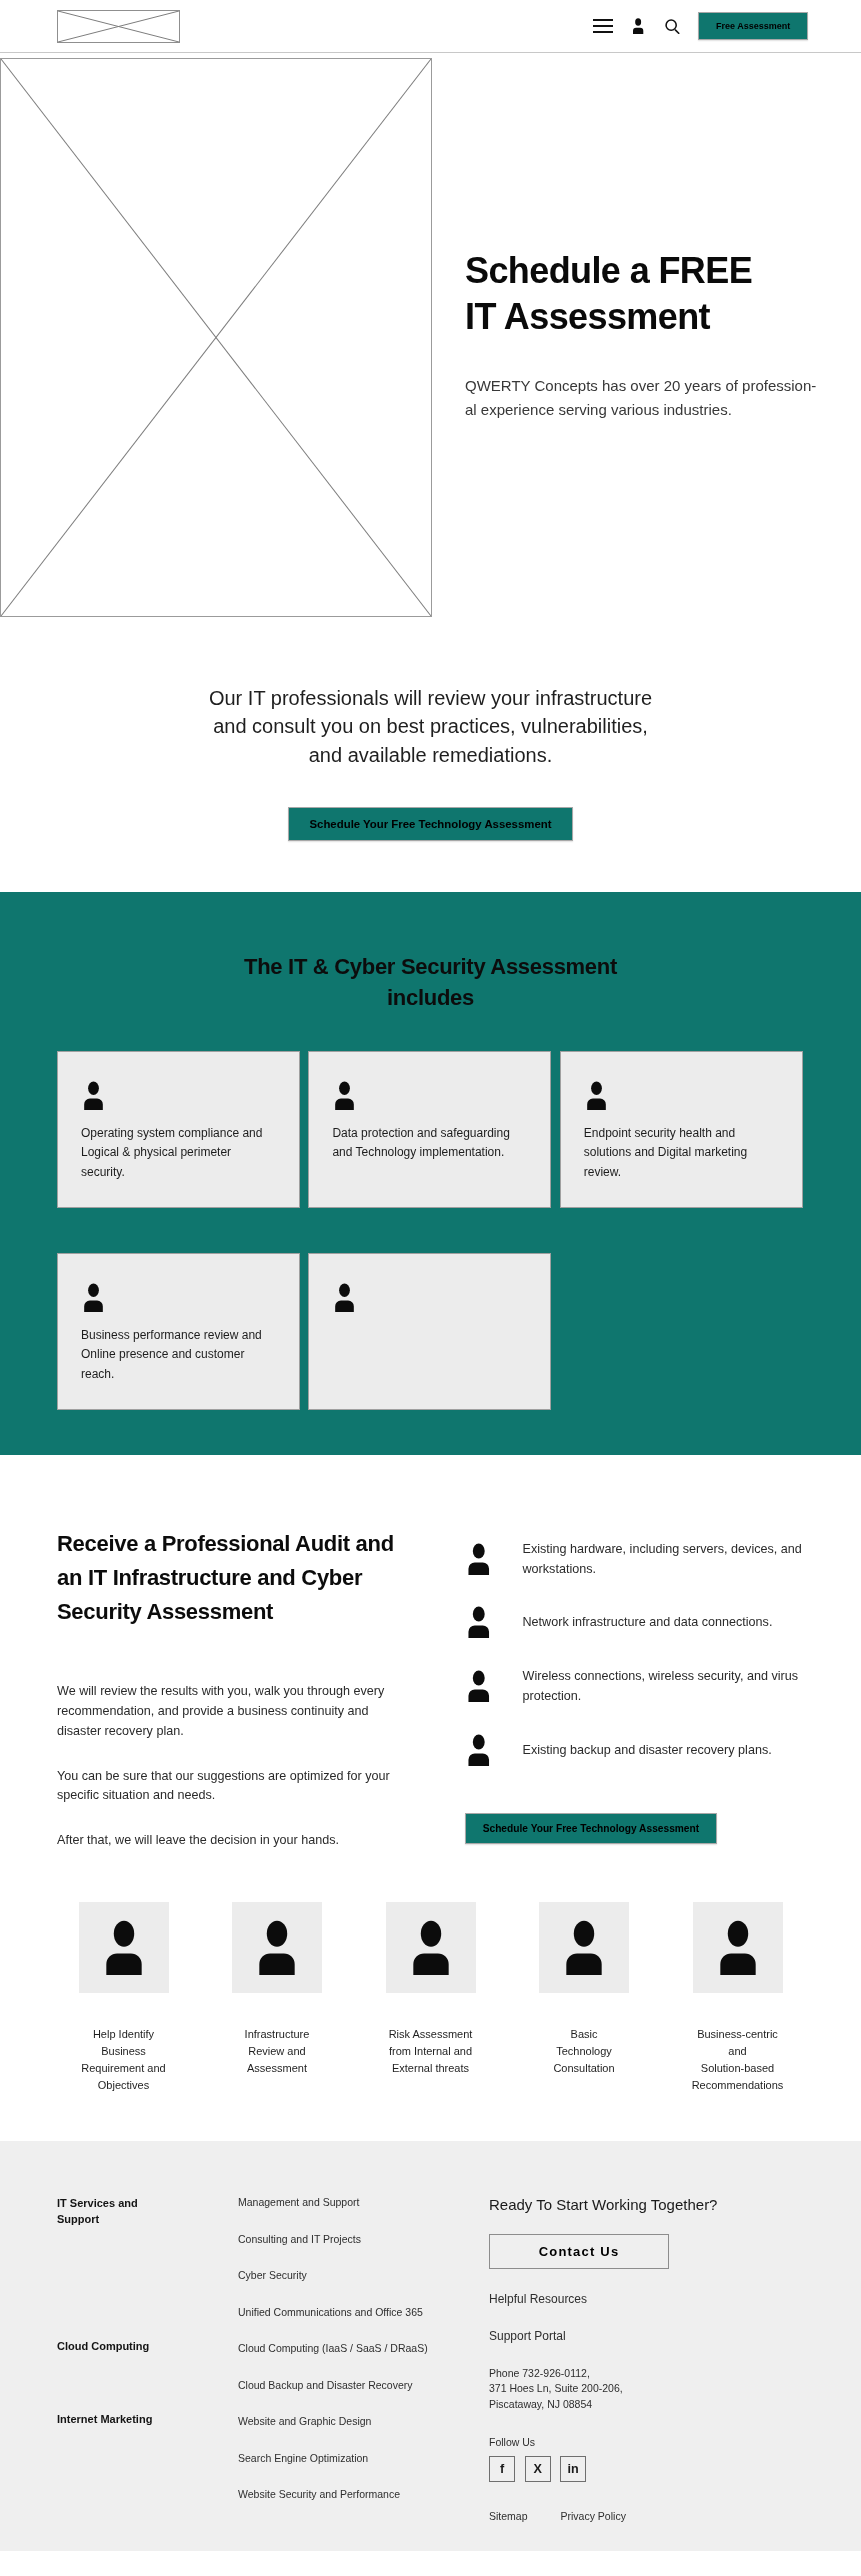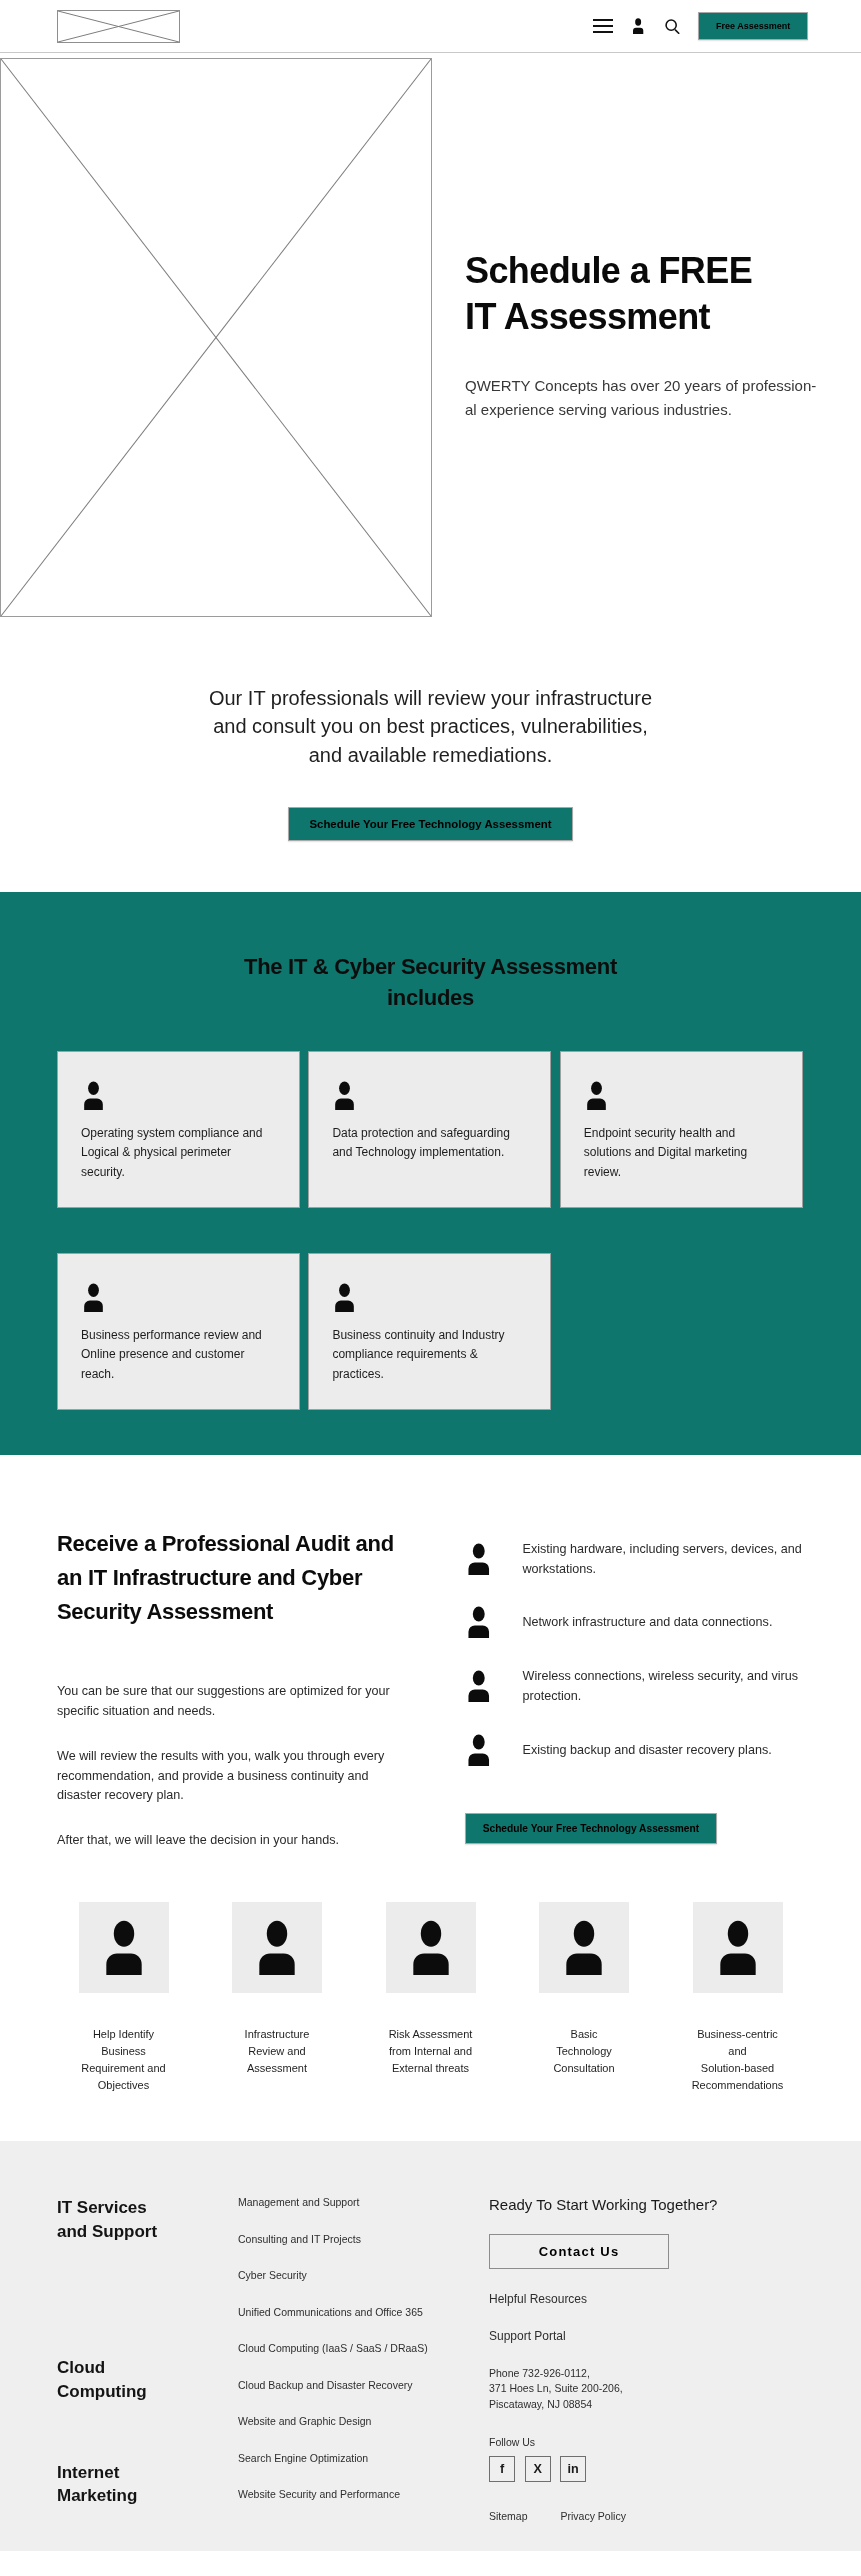--- a/index.html
+++ b/index.html
@@ -59,21 +59,21 @@
   .benefits { display:flex; justify-content:space-between; padding:26px 60px 47px; background:#fff; }
   .benefit { width:127px; text-align:center; }
   .benefit-box { width:90px; height:91px; margin:0 auto; background:#ececec;
                  display:flex; align-items:center; justify-content:center; }
   .benefit-label { margin-top:33px; font-size:11px; line-height:1.55; color:#1f1f1f; }
 
   
   .footer { background:#efefef; padding:55px 57px 26px; }
   .footer-cols { display:flex; align-items:flex-start; }
   .fcol-a { width:139px; flex:none; }
-  .fcat { font-size:17px; font-weight:bold; line-height:1.4; color:#141414; cursor:pointer; }
+  .fcat { font-size:11px; font-weight:bold; line-height:1.4; color:#141414; cursor:pointer; }
   .fcat1 { max-width:108px; margin-bottom:112px; }
   .fcat2 { margin-bottom:57px; }
   .fcol-b { width:293px; flex:none; }
   .fservice { font-size:10.5px; color:#2e2e2e; margin-bottom:24.5px; cursor:pointer;padding-left:42px; }
   .fcol-c { width:335px; flex:none; }
   .cta-heading { font-size:15px; color:#1a1a1a; }
   .contact-btn { margin-top:20.3px; width:180px; padding:9px 0; font-size:13px; letter-spacing:1.2px;
                  background:transparent; box-shadow:none; border-color:#8d8d8d; }
   .flink { margin-top:23px; font-size:12px; color:#2e2e2e; cursor:pointer; }
   .address { margin-top:23px; font-size:10.5px; line-height:1.5; color:#2e2e2e; }
@@ -174,34 +174,33 @@
         <ellipse cx="12" cy="7" rx="5.2" ry="6.6"></ellipse>
           <path d="M3 28 v-5.5 a5.5 5.5 0 0 1 5.5-5.5 h7 a5.5 5.5 0 0 1 5.5 5.5 V28 z"></path>
         </svg>
       <div class="card-text">Business performance review and Online presence and customer reach.</div>
     </div>
     <div class="card">
       <svg class="person-svg" width="25" height="29" viewBox="0 0 24 28">
         <ellipse cx="12" cy="7" rx="5.2" ry="6.6"></ellipse>
           <path d="M3 28 v-5.5 a5.5 5.5 0 0 1 5.5-5.5 h7 a5.5 5.5 0 0 1 5.5 5.5 V28 z"></path>
         </svg>
-      <div class="card-text">Business continuity and Industry compliance requirements &amp; practices.</div>
     </div>
   </div>
 </div>
 
 <div class="audit">
   <div class="audit-left">
     <div class="audit-title">
       <div>Receive a Professional Audit and</div>
       <div>an IT Infrastructure and Cyber</div>
       <div>Security Assessment</div>
     </div>
+    <p class="audit-p">We will review the results with you, walk you through every recommendation, and provide a business continuity and disaster recovery plan.</p>
     <p class="audit-p">You can be sure that our suggestions are optimized for your specific situation and needs.</p>
-    <p class="audit-p">We will review the results with you, walk you through every recommendation, and provide a business continuity and disaster recovery plan.</p>
     <p class="audit-p">After that, we will leave the decision in your hands.</p>
   </div>
   <div class="audit-right">
     <div class="bullet">
       <svg class="person-svg" width="27.5" height="32" viewBox="0 0 24 28">
         <ellipse cx="12" cy="7" rx="5.2" ry="6.6"></ellipse>
           <path d="M3 28 v-5.5 a5.5 5.5 0 0 1 5.5-5.5 h7 a5.5 5.5 0 0 1 5.5 5.5 V28 z"></path>
         </svg>
       <div class="bullet-text">Existing hardware, including servers, devices, and workstations.</div>
     </div>

